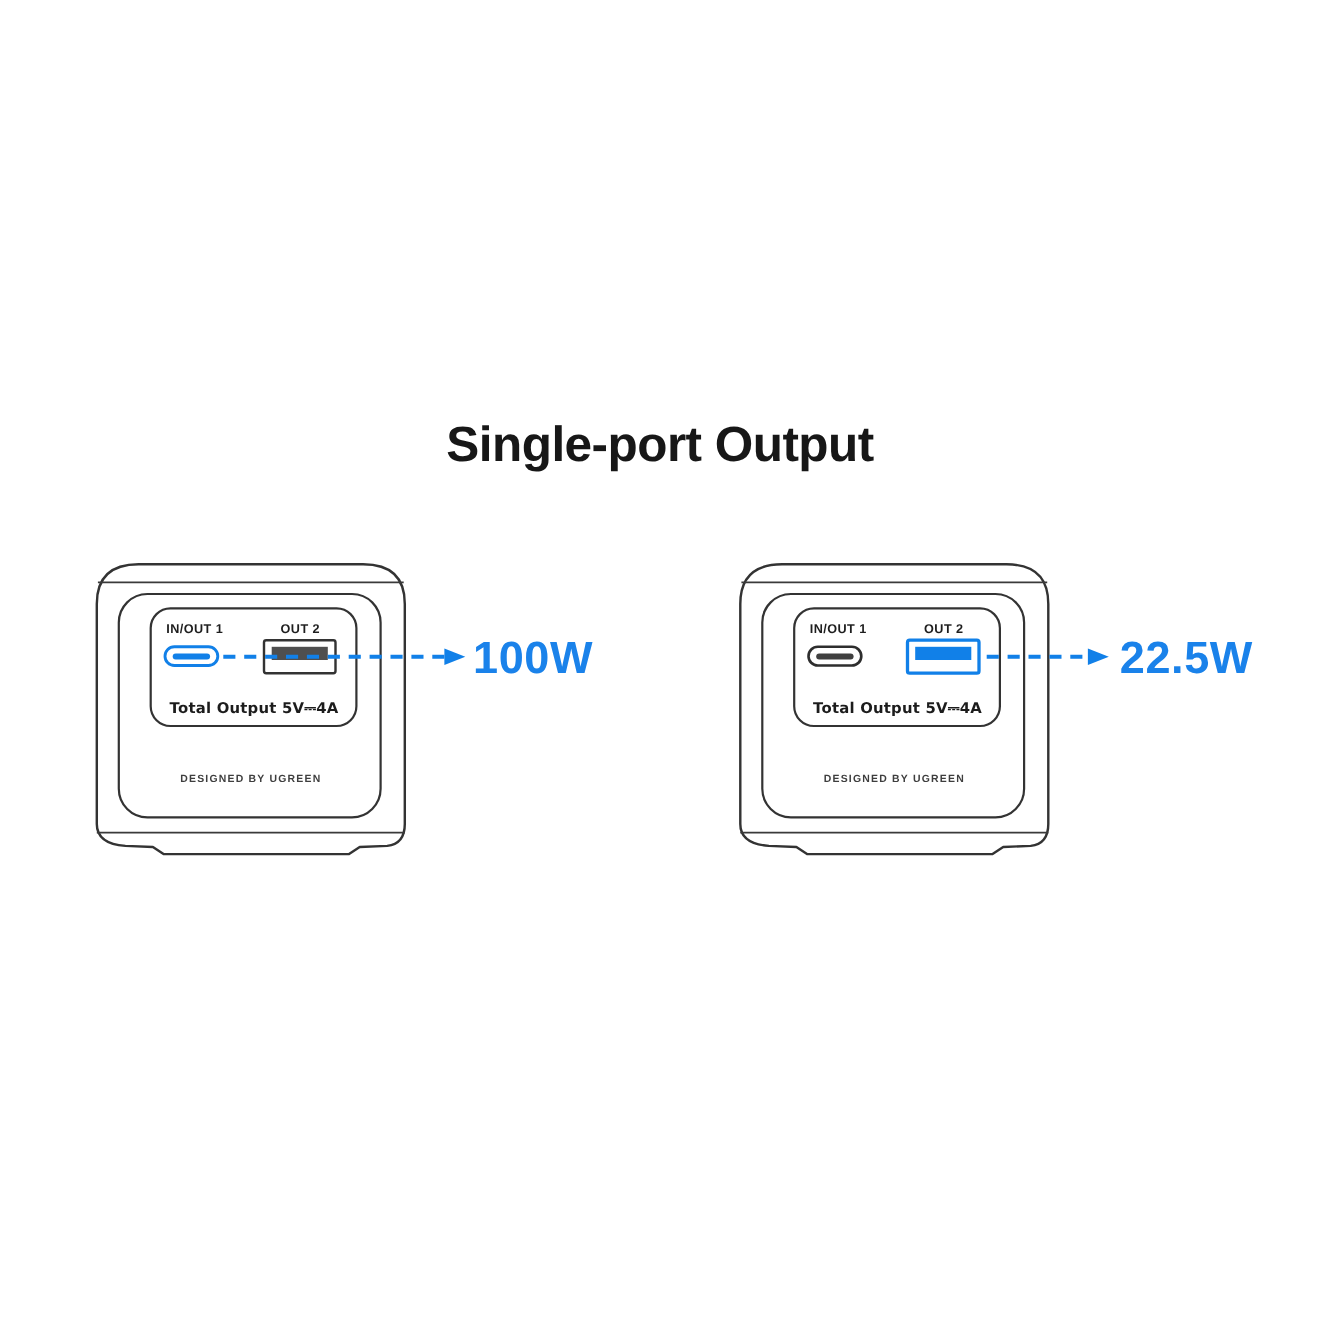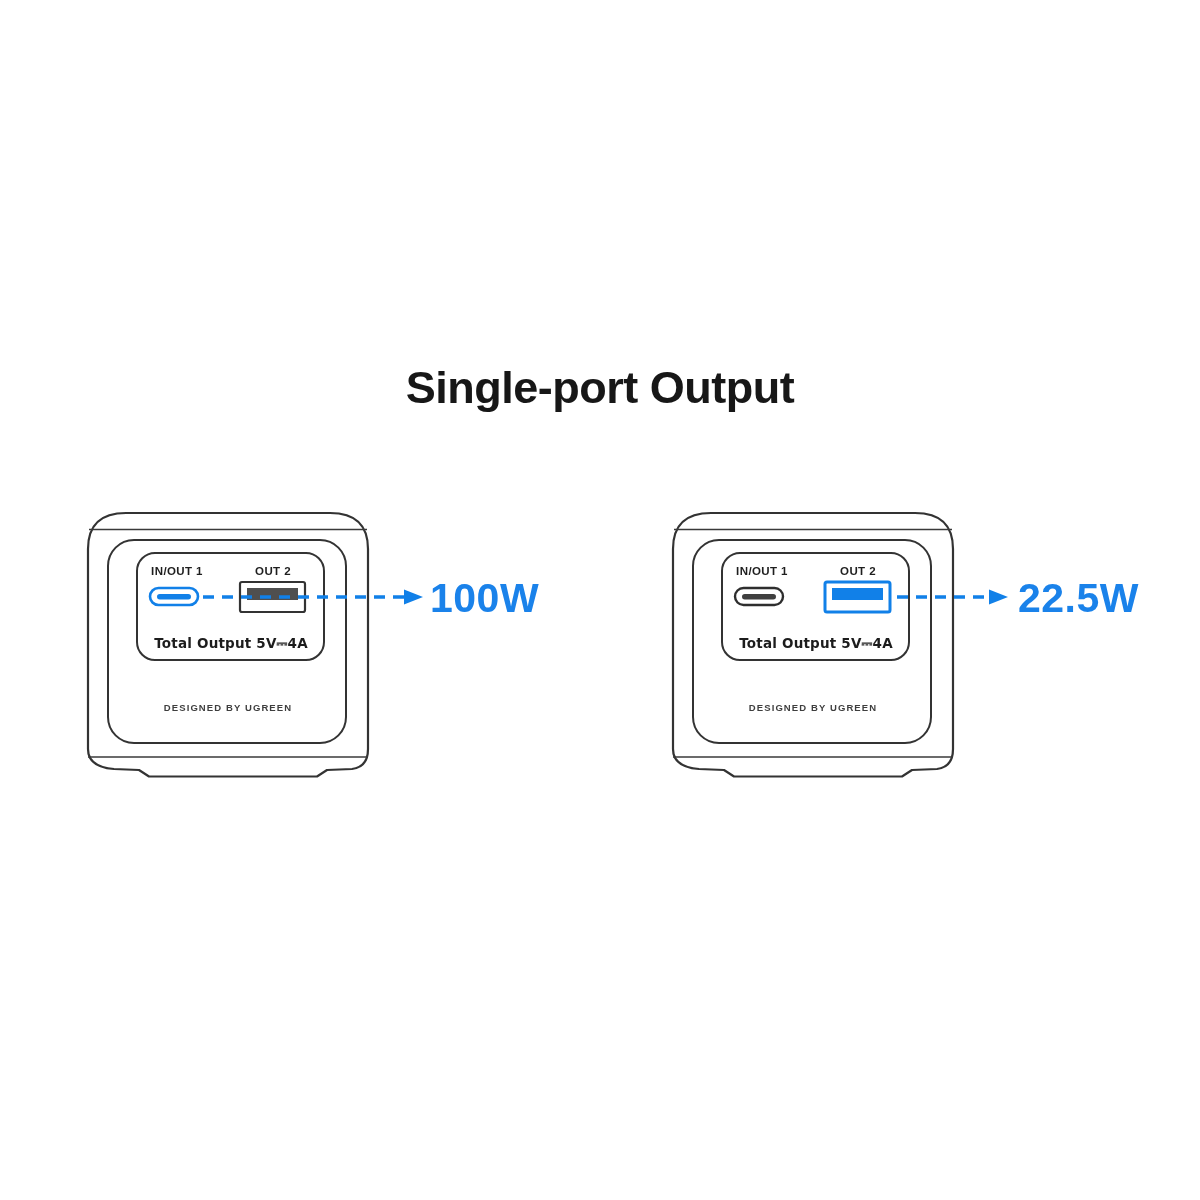--- a/index.html
+++ b/index.html
@@ -10,21 +10,21 @@
   }
   .canvas {
     position: relative;
     width: 1200px;
     height: 1200px;
     background: #ffffff;
     overflow: hidden;
   }
   .page-title {
     position: absolute;
-    top: 362px;
+    top: 378px;
     left: 0;
     width: 1200px;
     margin: 0;
     text-align: center;
     font-size: 45px;
     font-weight: bold;
     letter-spacing: -0.5px;
     color: #171717;
     font-family: "Liberation Sans", sans-serif;
   }

